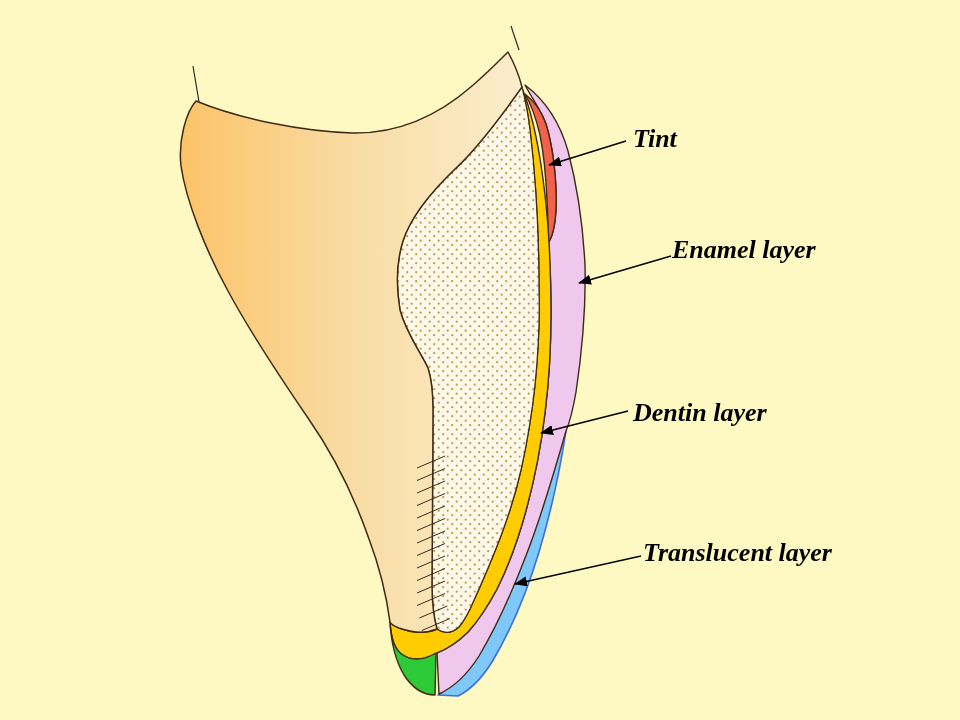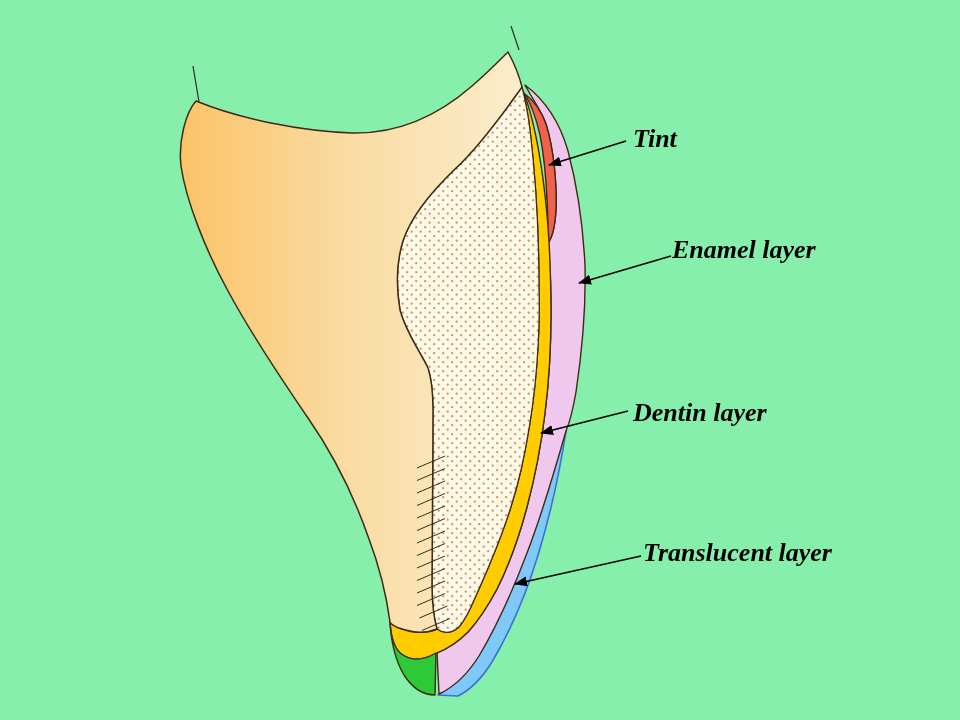--- a/index.html
+++ b/index.html
@@ -8,21 +8,21 @@
     background: #ffffff;
     width: 960px;
     height: 720px;
     overflow: hidden;
     font-family: "Liberation Serif", serif;
   }
   .stage {
     position: relative;
     width: 960px;
     height: 720px;
-    background: #86efac;
+    background: #fef9c3;
   }
   svg { display: block; }
   .layer-label {
     font-family: "Liberation Serif", serif;
     font-style: italic;
     font-weight: bold;
     font-size: 26px;
     fill: #000000;
   }
   .leader-line {

